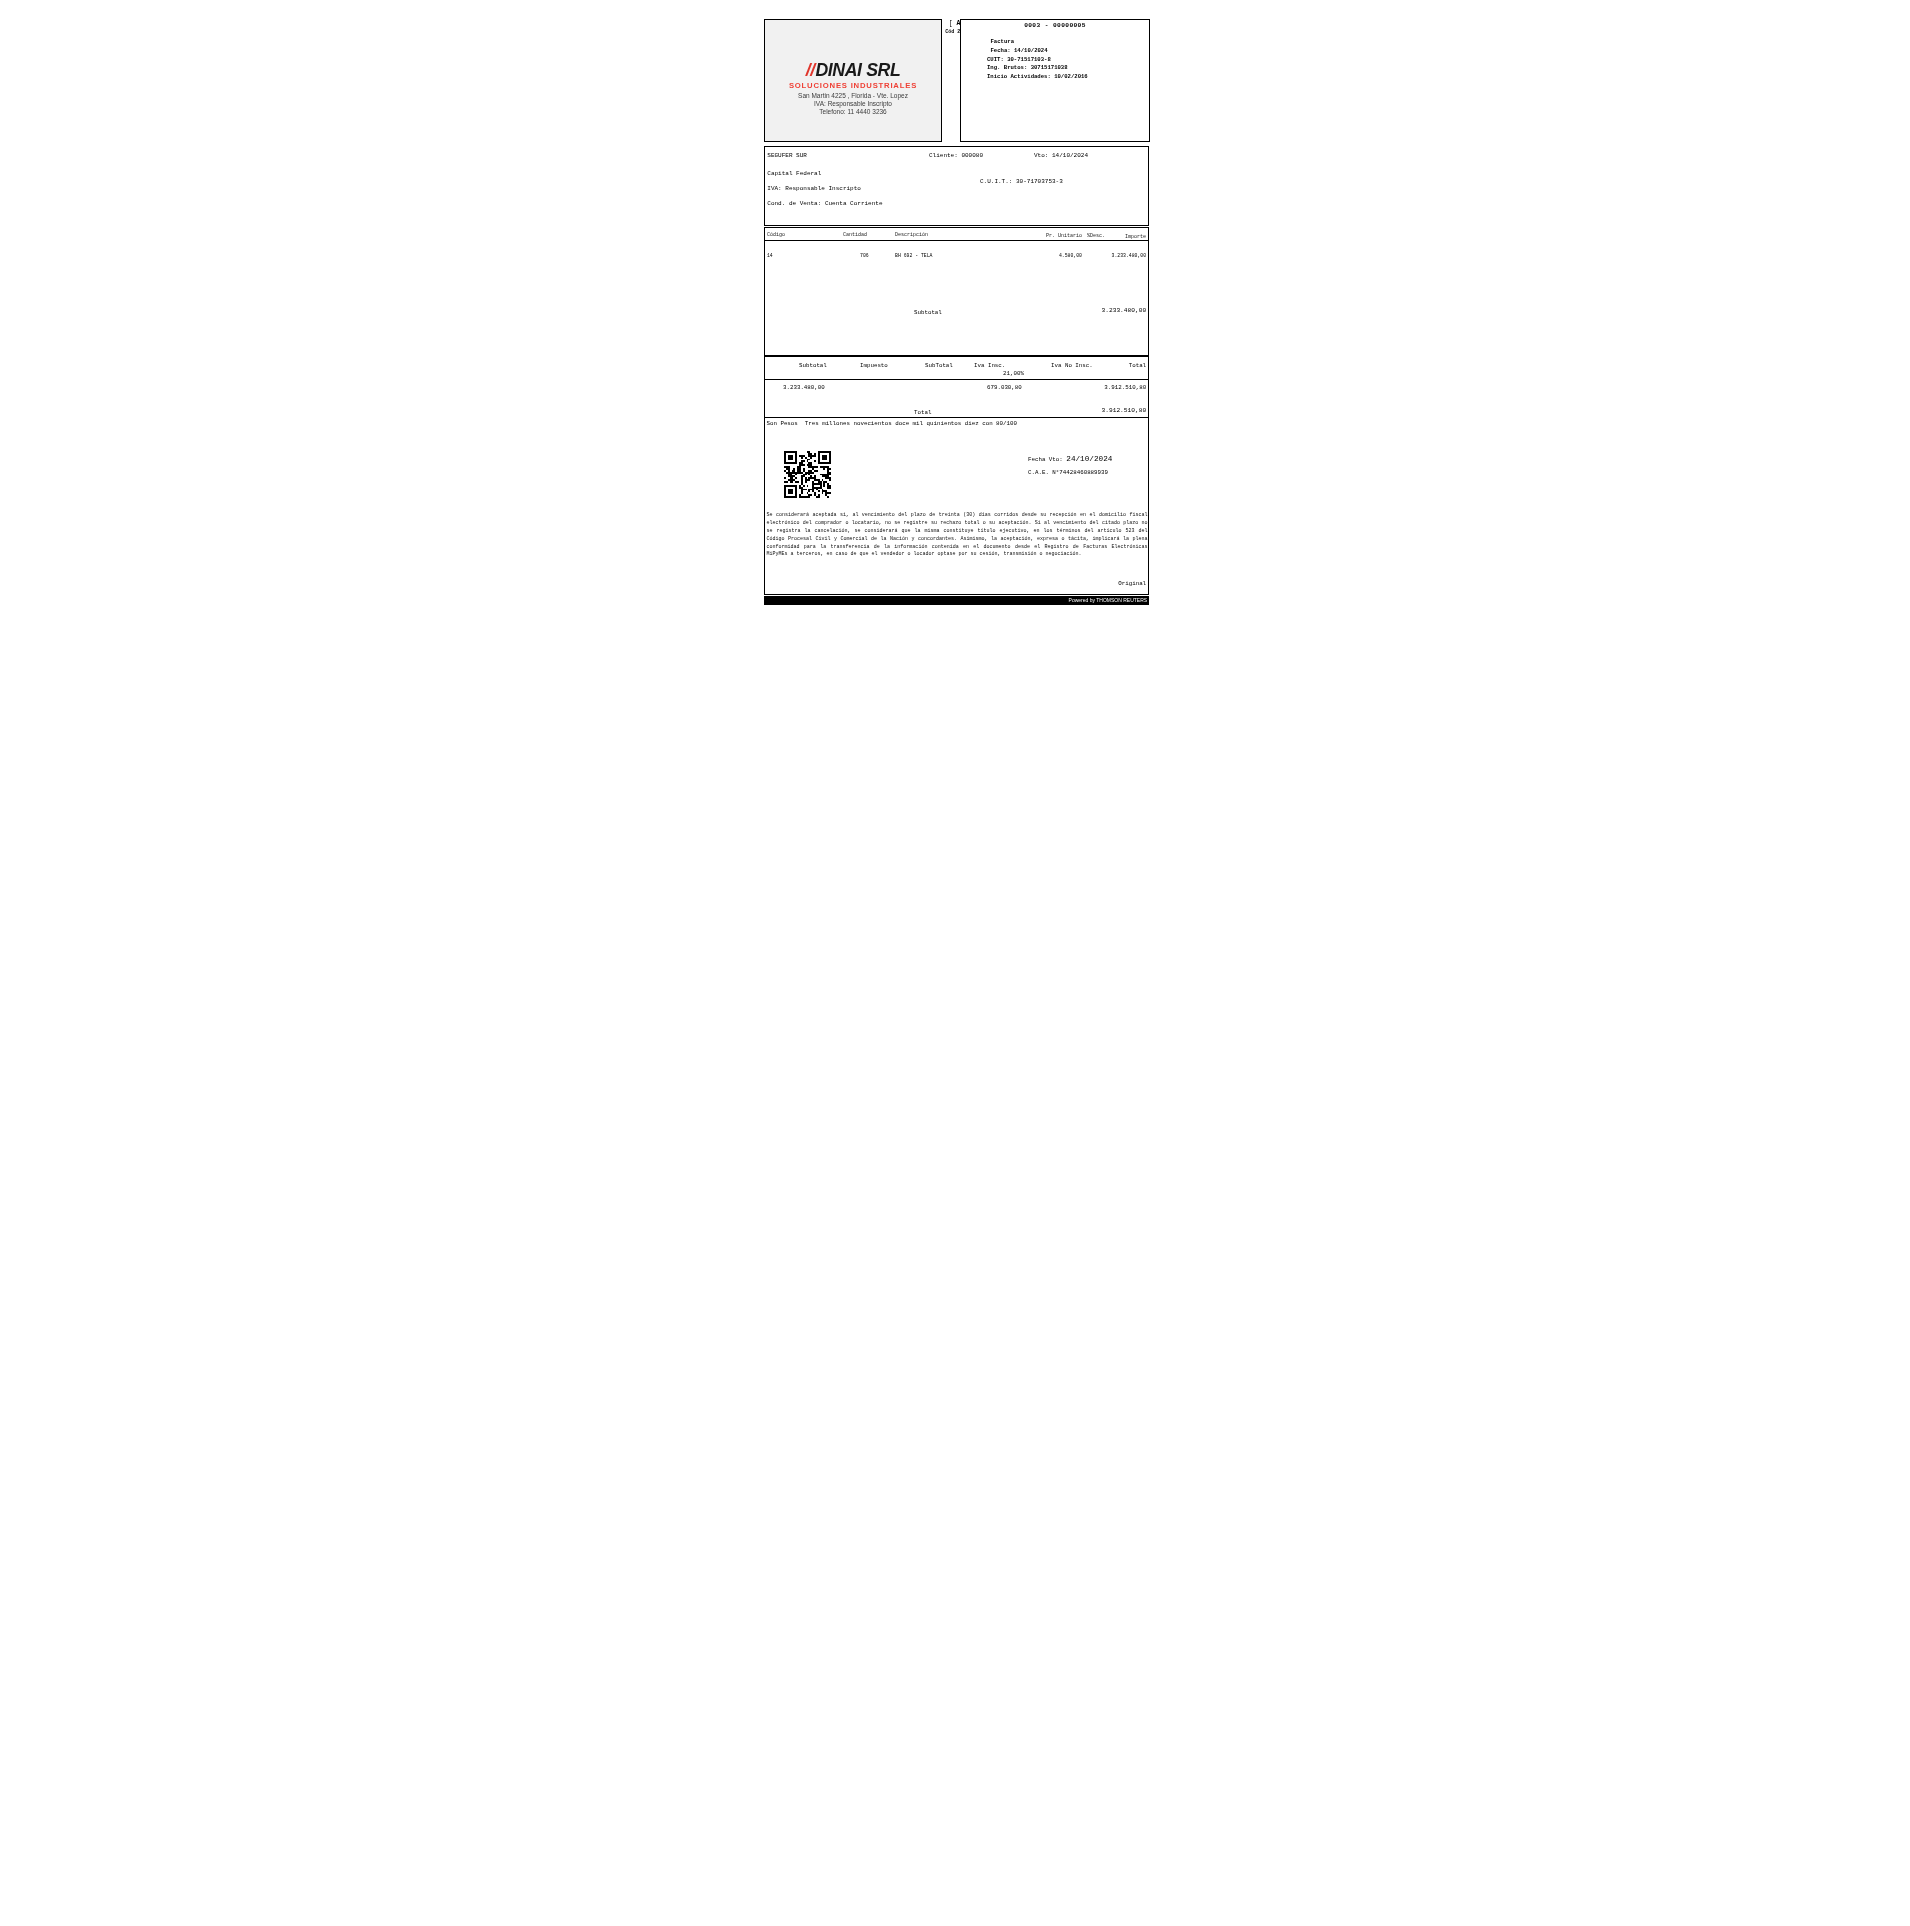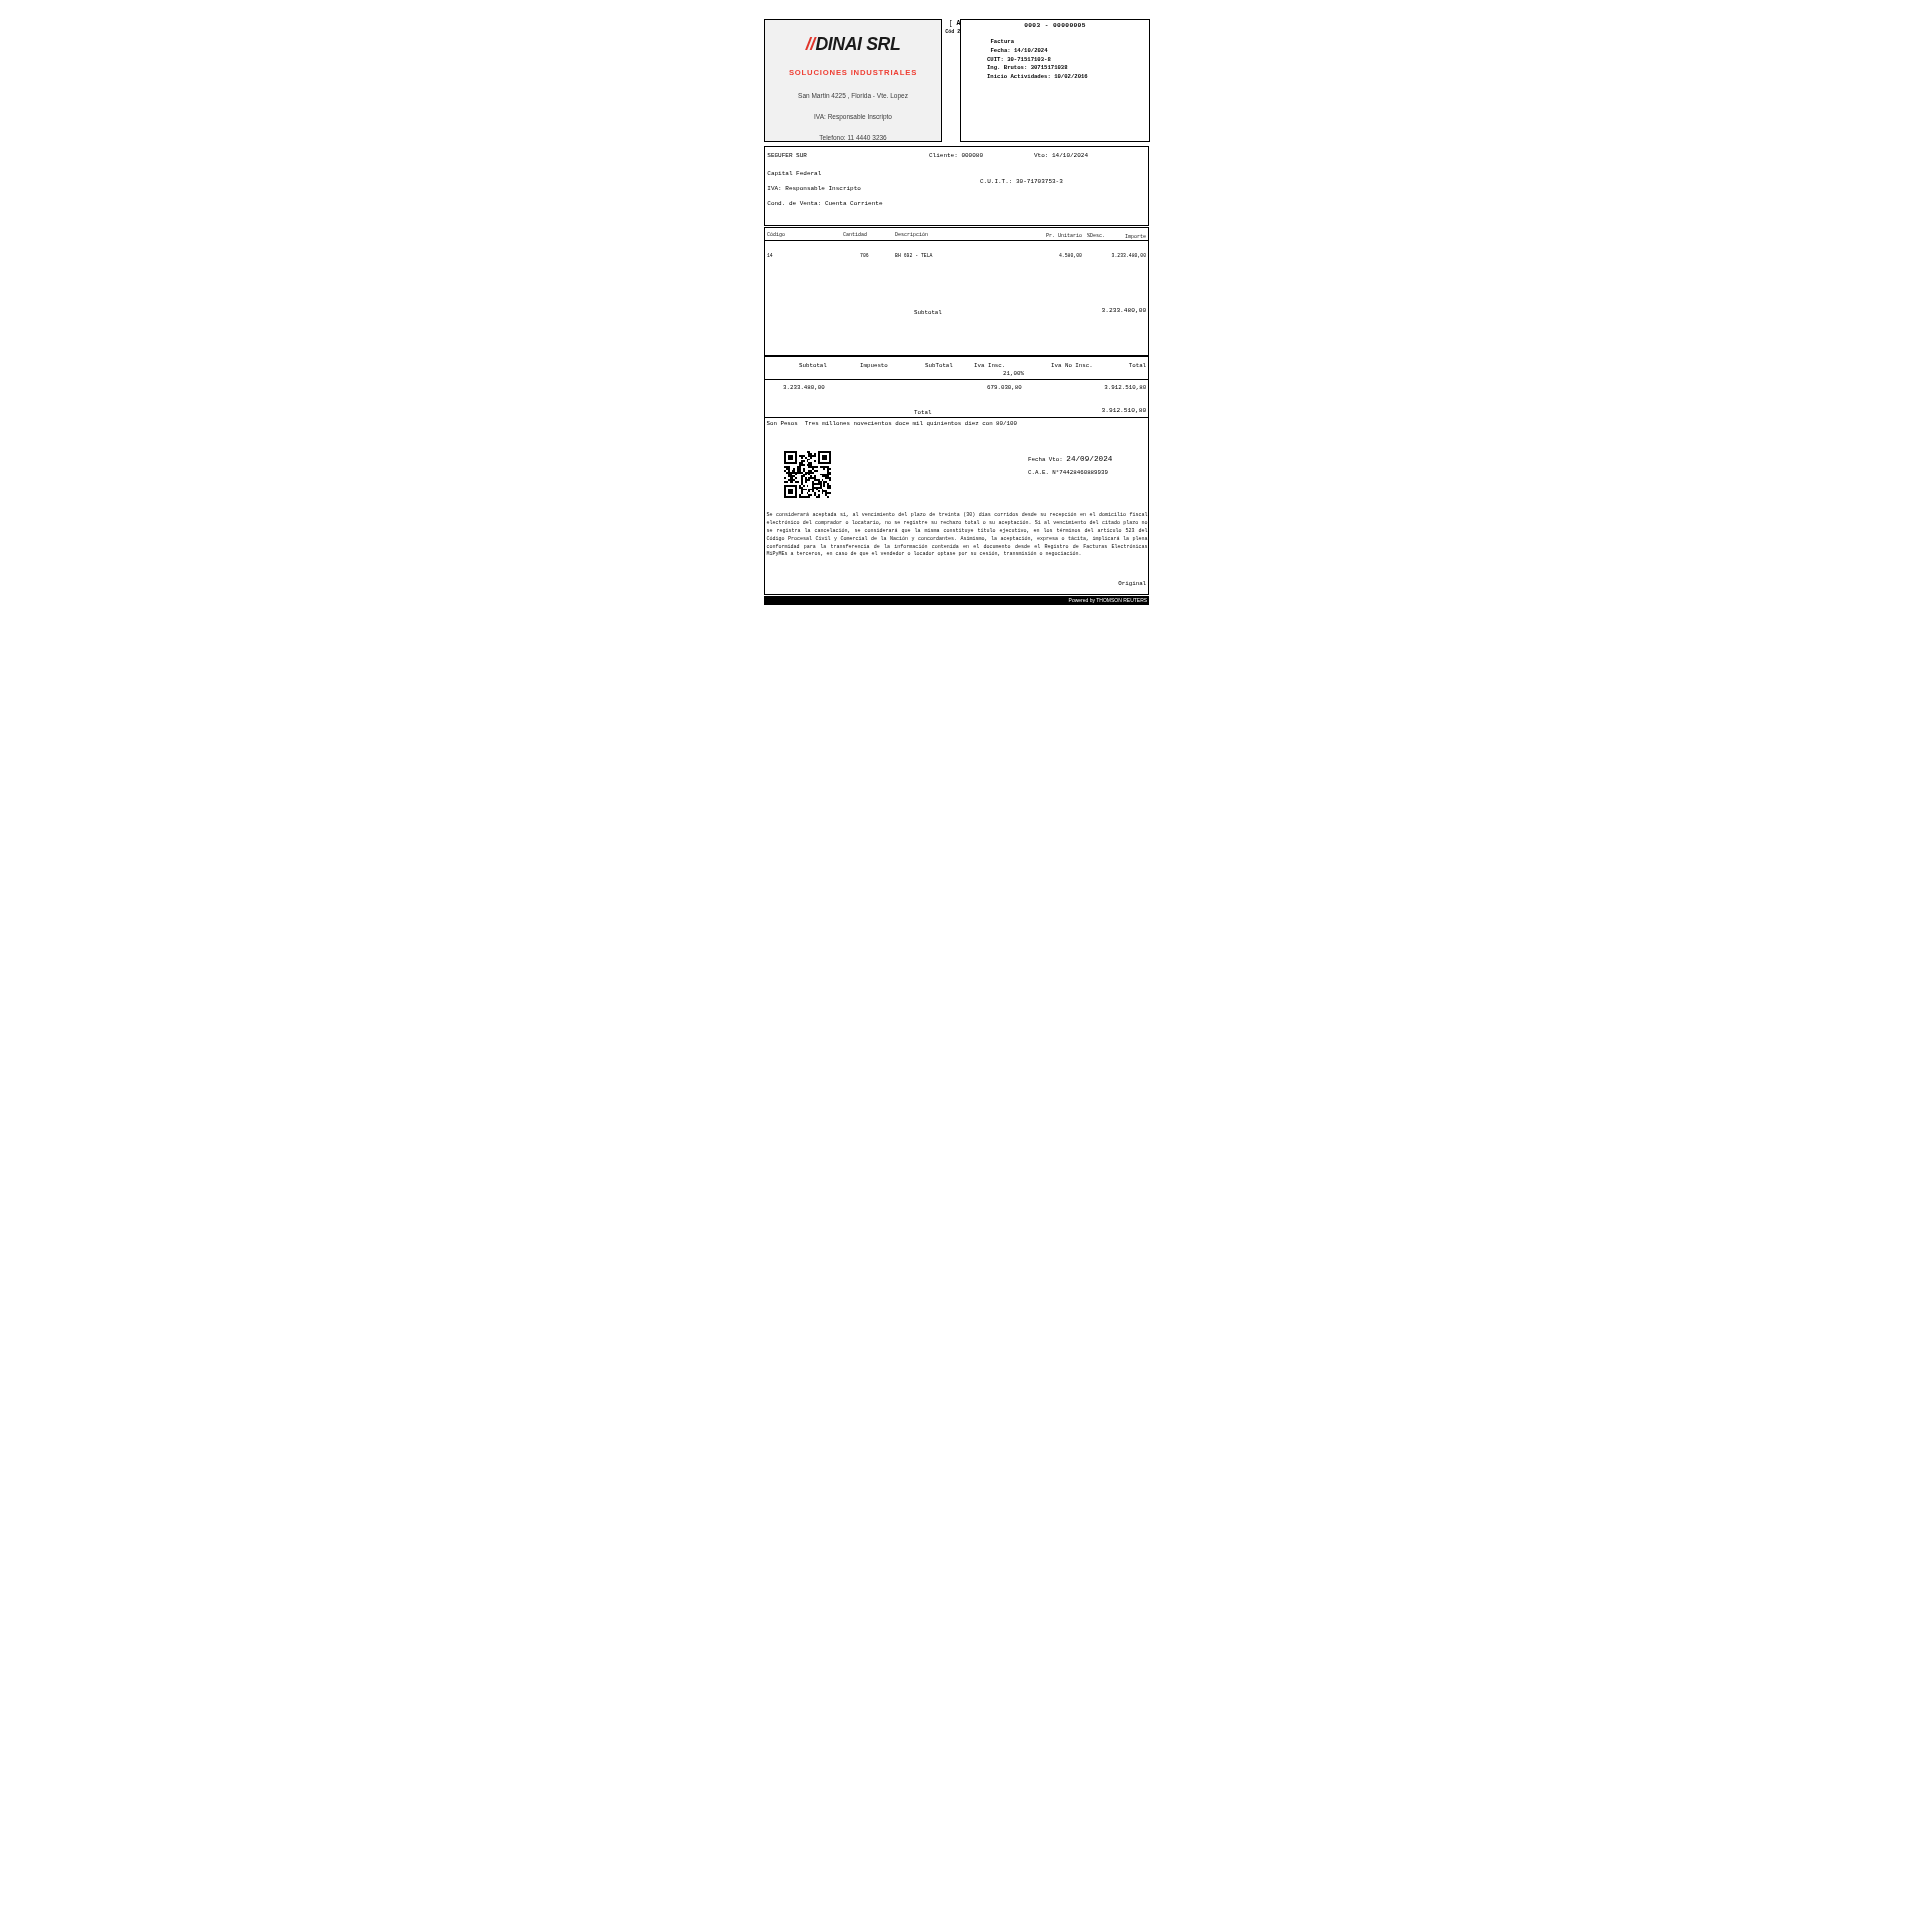--- a/index.html
+++ b/index.html
@@ -7,21 +7,21 @@
   body{font-family:"Liberation Mono","DejaVu Sans Mono",monospace;color:#000;}
   .page{position:relative;width:430px;height:607px;background:#fff;overflow:hidden;margin:0 auto;}
   .abs{position:absolute;}
   .box{position:absolute;border:0.8px solid #000;background:#fff;}
   .mono{font-family:"Liberation Mono","DejaVu Sans Mono",monospace;}
   .b{font-weight:bold;}
   .pre{white-space:pre;}
 
   
   #logo-box{left:24px;top:19px;width:178px;height:123px;background:#f1f1f1;
-    display:flex;flex-direction:column;align-items:center;justify-content:space-between;padding-top:14.6px;}
+    display:flex;flex-direction:column;align-items:center;justify-content:center;padding-top:14.6px;}
   .logo-line{font-family:"Liberation Sans","DejaVu Sans",sans-serif;font-weight:bold;font-style:italic;
     font-size:17.7px;letter-spacing:-0.4px;color:#1a1a1a;line-height:1.05;}
   .logo-slashes{color:#e0352b;margin-right:0.8px;}
   .tagline{font-family:"Liberation Sans","DejaVu Sans",sans-serif;font-weight:600;font-size:7.7px;
     letter-spacing:0.8px;color:#ef4136;margin-top:2.3px;}
   .addr{font-family:"Liberation Sans","DejaVu Sans",sans-serif;font-size:6.5px;color:#3c3c3c;margin-top:1.2px;}
 
   
   #letter-block{left:203px;top:20px;width:31px;text-align:center;}
   #letter-line{font-size:6.5px;}
@@ -353,21 +353,21 @@
           <rect fill="#fff" x="95" y="5" width="25" height="25"></rect>
           <rect x="100" y="10" width="15" height="15"></rect>
           <rect x="0" y="90" width="35" height="35"></rect>
           <rect fill="#fff" x="5" y="95" width="25" height="25"></rect>
           <rect x="10" y="100" width="15" height="15"></rect>
         </svg>
     </div>
 
     <div class="abs" style="left:263px;top:37px;">
       <span>Fecha Vto:</span>
-      <span id="fecha-vto-value">24/09/2024</span>
+      <span id="fecha-vto-value">24/10/2024</span>
     </div>
     <div class="abs" style="left:263px;top:51px;">C.A.E. N°74428460889939</div>
 
     <div id="legal-text">Se considerará aceptada si, al vencimiento del plazo de treinta (30) días corridos desde su recepción en el domicilio fiscal electrónico del comprador o locatario, no se registre su rechazo total o su aceptación. Si al vencimiento del citado plazo no se registra la cancelación, se considerará que la misma constituye título ejecutivo, en los términos del artículo 523 del Código Procesal Civil y Comercial de la Nación y concordantes. Asimismo, la aceptación, expresa o tácita, implicará la plena conformidad para la transferencia de la información contenida en el documento desde el Registro de Facturas Electrónicas MiPyMEs a terceros, en caso de que el vendedor o locador optase por su cesión, transmisión o negociación.</div>
     <div class="abs" style="right:1.9px;top:162px;">Original</div>
   </div>
 
   <div id="powered-bar">
     <span>Powered by THOMSON REUTERS</span>
   </div>

